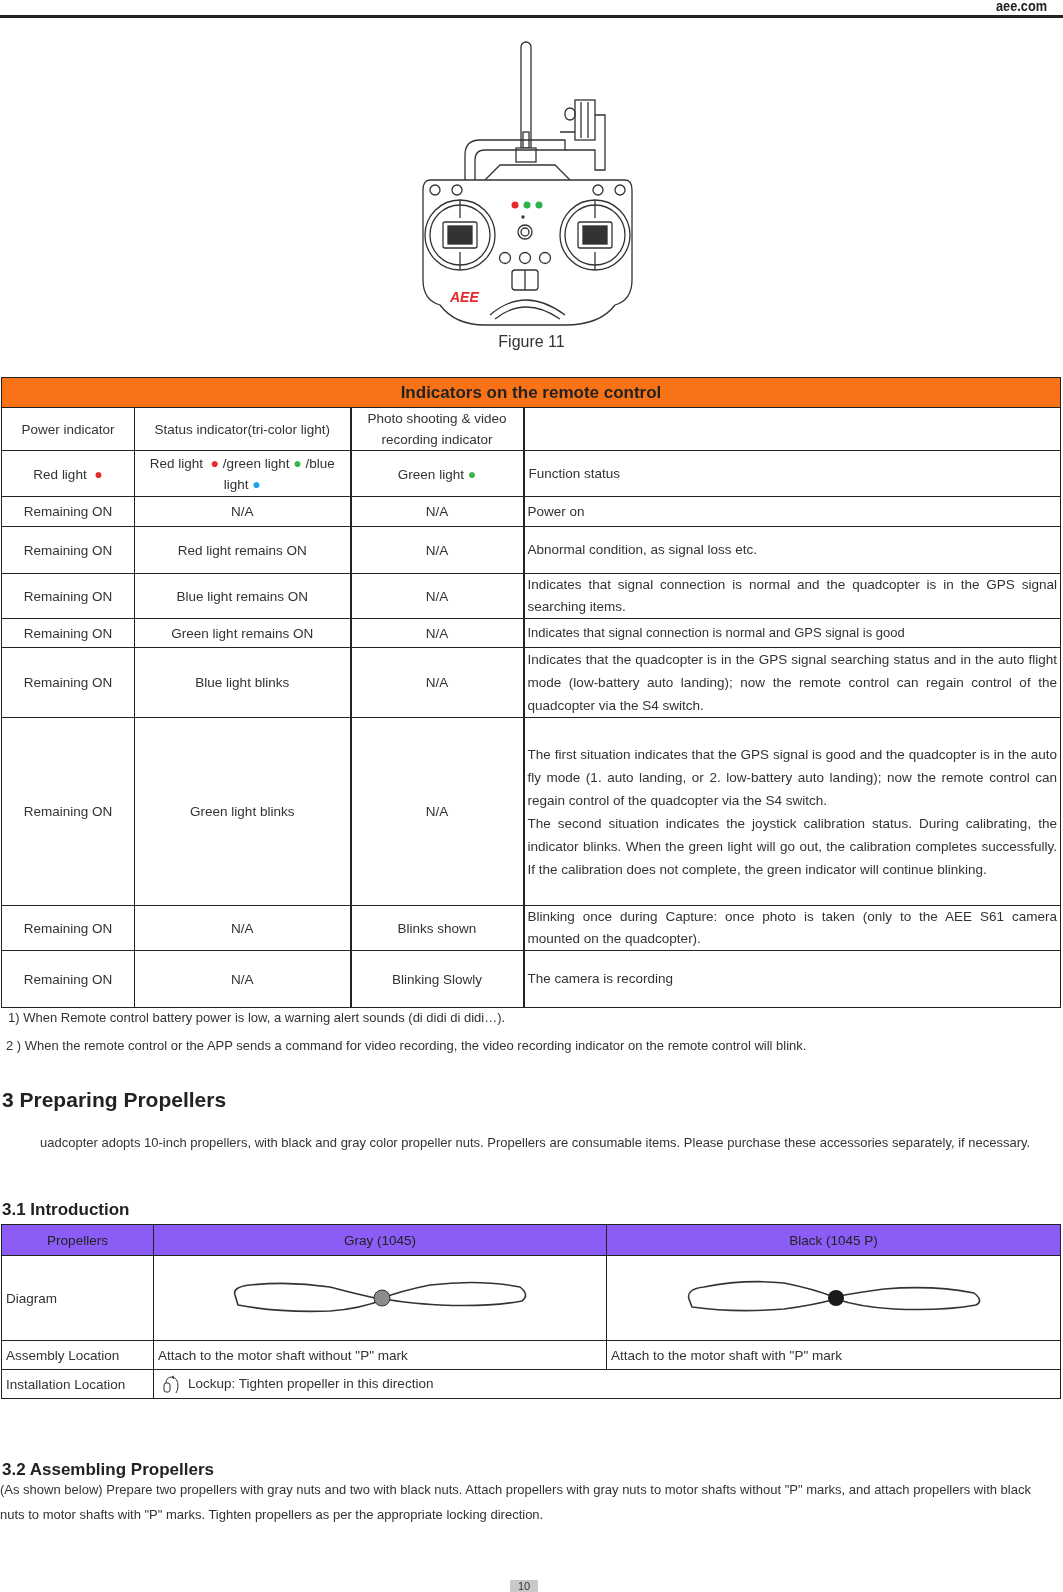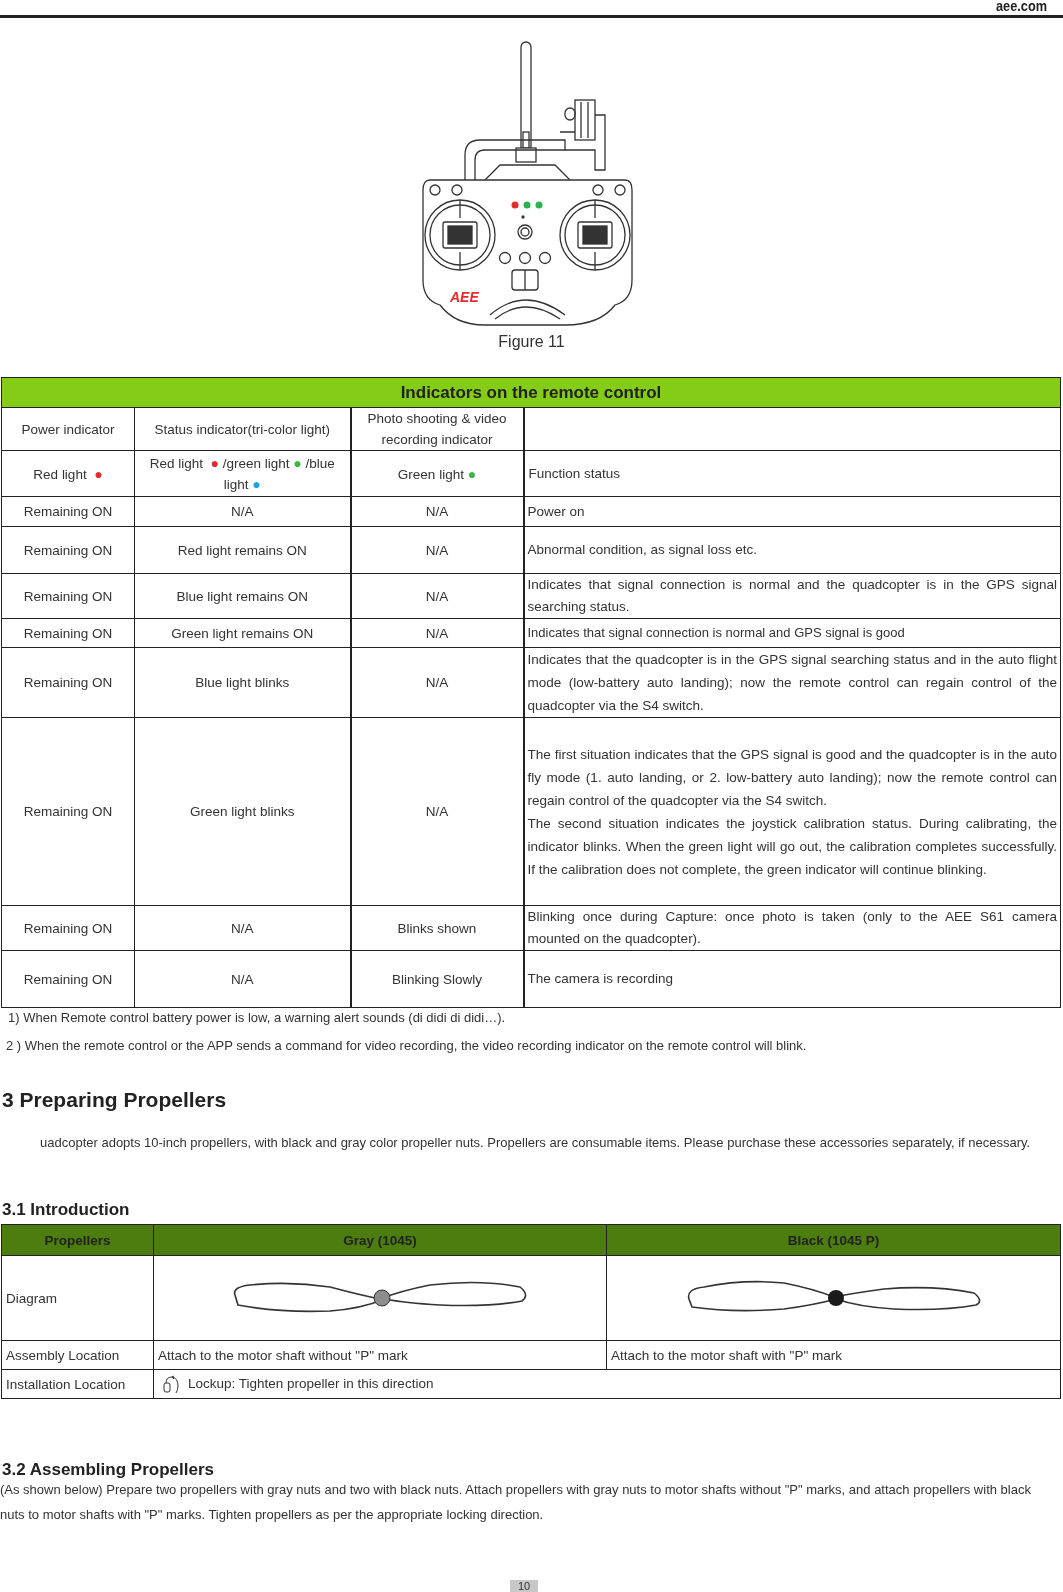--- a/index.html
+++ b/index.html
@@ -7,34 +7,34 @@
          font-family:"Liberation Sans", sans-serif; color:#222; }
   .site { position:absolute; right:16px; top:-3px; font-weight:bold; font-size:15px;
           color:#222; letter-spacing:0; font-family:"Liberation Sans", sans-serif; transform:scaleX(0.85); transform-origin:right; }
   .hr-top { position:absolute; left:0; top:15px; width:1063px; height:3px; background:#222; }
   .figure { position:absolute; left:415px; top:40px; width:225px; height:290px; }
   .fig-cap { position:absolute; left:0; width:1063px; top:333px; text-align:center; font-size:16px; color:#333; }
 
   table { border-collapse:collapse; position:absolute; }
   td, th { border:1.5px solid #222; font-size:13.5px; color:#333; padding:0 4px; }
   .ind { left:1px; top:377px; width:1060px; }
-  .ind th.title { background:#84cc16; font-size:17px; font-weight:bold; color:#222; height:29px; text-align:center; }
+  .ind th.title { background:#f97316; font-size:17px; font-weight:bold; color:#222; height:29px; text-align:center; }
   .ind td.c { text-align:center; }
   .ind td.j { text-align:justify; line-height:24px; padding:0 3px; }
   .ind td.thick { border-left:2.5px solid #222; }
   .dot { font-size:14px; }
   .red { color:#e52a2a; } .green { color:#3db54a; } .blue { color:#1aa3e8; }
 
   .note { position:absolute; font-size:13px; color:#333; }
   h2 { position:absolute; margin:0; font-size:21px; font-weight:bold; color:#222; }
   h3 { position:absolute; margin:0; font-size:17px; font-weight:bold; color:#222; }
   .para { position:absolute; left:0; width:1040px; font-size:13px; line-height:25px; color:#333; }
 
   .intro { left:1px; top:1224px; width:1060px; }
-  .intro th { background:#4d7c0f; font-size:13.5px; font-weight:bold; color:#222; height:30px; text-align:center; }
+  .intro th { background:#8b5cf6; font-size:13.5px; font-weight:normal; color:#222; height:30px; text-align:center; }
   .intro td { font-size:13.5px; color:#333; height:28px; }
   .intro td.diag { height:84px; }
   .sym { display:inline-block; vertical-align:middle; margin:0 6px 0 4px; }
   .pagenum { position:absolute; left:510px; top:1580px; width:28px; height:12px; background:#c8c8c8;
              font-size:11px; text-align:center; line-height:12px; color:#333; }
 </style>
 </head>
 <body>
 
 <div class="site">aee.com</div>
@@ -129,21 +129,21 @@
   <tr style="height:47px">
     <td class="c">Remaining ON</td>
     <td class="c">Red light remains ON</td>
     <td class="c thick">N/A</td>
     <td class="j thick">Abnormal condition, as signal loss etc.</td>
   </tr>
   <tr style="height:43px">
     <td class="c">Remaining ON</td>
     <td class="c">Blue light remains ON</td>
     <td class="c thick">N/A</td>
-    <td class="j thick" style="line-height:22px">Indicates that signal connection is normal and the quadcopter is in the GPS signal searching status.</td>
+    <td class="j thick" style="line-height:22px">Indicates that signal connection is normal and the quadcopter is in the GPS signal searching items.</td>
   </tr>
   <tr style="height:29px">
     <td class="c">Remaining ON</td>
     <td class="c">Green light remains ON</td>
     <td class="c thick">N/A</td>
     <td class="j thick" style="font-size:13px">Indicates that signal connection is normal and GPS signal is good</td>
   </tr>
   <tr style="height:66px">
     <td class="c">Remaining ON</td>
     <td class="c">Blue light blinks</td>

